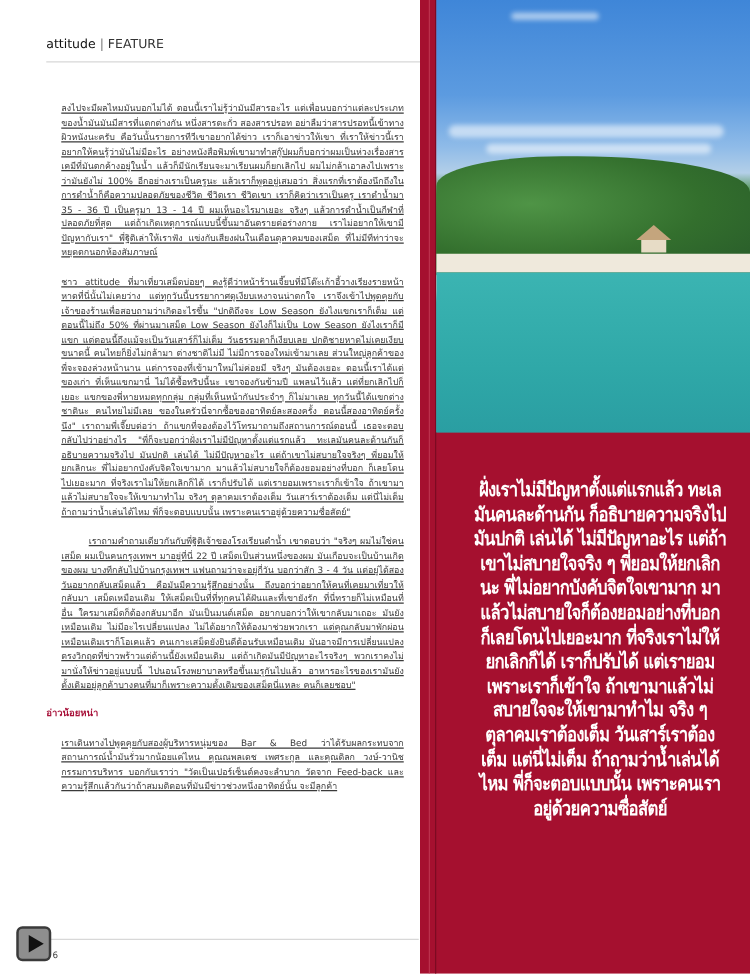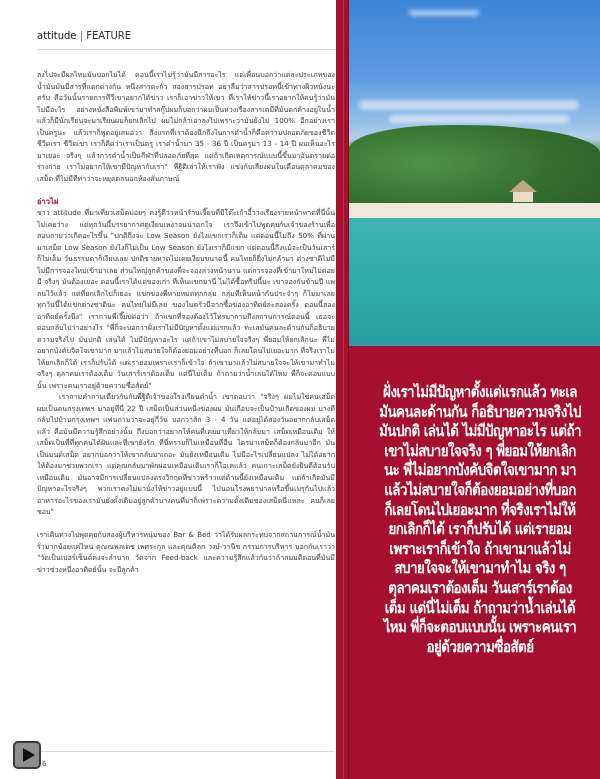--- a/index.html
+++ b/index.html
@@ -1,21 +1,21 @@
 <!DOCTYPE html>
 <html><head>
 <meta charset="utf-8">
 <style>
   html, body { margin:0; padding:0; }
   body { width:600px; height:779px; position:relative; overflow:hidden; background:#ffffff; font-family:"DejaVu Sans", sans-serif; }
   .header { position:absolute; left:37px; top:30px; width:300px; height:16px; font-size:10px; color:#333; border-bottom:1px solid #d8d8d8; padding-bottom:3px; }
   .header b { font-weight:normal; color:#111; }
   .header .sep { color:#777; font-weight:normal; }
   .body-col { position:absolute; left:37px; top:69px; width:298px; font-size:7.1px; line-height:11.5px; color:#3a3a3a; }
-  .body-col p { margin:0; text-align:justify; }
+  .body-col p { margin:12px; text-align:justify;text-decoration:underline; }
   .body-col p.gap { margin-bottom:11.5px; }
   .body-col p.indent { text-indent:22px; }
   .sec-title { color:#a8123a; font-weight:bold; font-size:7.6px; line-height:11.5px; margin:0; }
   .footer-rule { position:absolute; left:37px; top:751px; width:298px; border-top:1px solid #d8d8d8; }
   .page-num { position:absolute; left:42px; top:760px; font-size:7px; color:#444; }
   .play-btn { position:absolute; left:13px; top:741px; width:28px; height:28px; background:#8e8e8e; border:2px solid #3a3a3a; border-radius:5px; box-sizing:border-box; cursor:pointer; }
   .play-btn .tri { position:absolute; left:8px; top:5px; width:0; height:0; border-top:7px solid transparent; border-bottom:7px solid transparent; border-left:12px solid #111; }
   .red-band { position:absolute; left:336px; top:0; width:264px; height:779px; background:#a5102f; }
   .band-stripe { position:absolute; left:343px; top:0; width:1px; height:779px; background:#c94761; opacity:.6; }
   .band-stripe2 { position:absolute; left:348px; top:0; width:1px; height:779px; background:#7d0a22; }
@@ -34,24 +34,24 @@
 
 <div class="header">
   <b>attitude</b>
   <span class="sep">|</span>
   <span>FEATURE</span>
 </div>
 
 <div class="body-col">
   <p class="gap">ลงไปจะมีผลไหมมันบอกไม่ได้ ตอนนี้เราไม่รู้ว่ามันมีสารอะไร แต่เพื่อนบอกว่าแต่ละประเภทของน้ำมันมันมีสารที่แตกต่างกัน หนึ่งสารตะกั่ว สองสารปรอท อย่าลืมว่าสารปรอทนี้เข้าทางผิวหนังนะครับ คือวันนั้นรายการทีวีเขาอยากได้ข่าว เราก็เอาข่าวให้เขา ที่เราให้ข่าวนี้เราอยากให้คนรู้ว่ามันไม่มีอะไร อย่างหนังสือพิมพ์เขามาทำสกู๊ปผมก็บอกว่าผมเป็นห่วงเรื่องสารเคมีที่มันตกค้างอยู่ในน้ำ แล้วก็มีนักเรียนจะมาเรียนผมก็ยกเลิกไป ผมไม่กล้าเอาลงไปเพราะว่ามันยังไม่ 100% อีกอย่างเราเป็นครูนะ แล้วเราก็พูดอยู่เสมอว่า สิ่งแรกที่เราต้องนึกถึงในการดำน้ำก็คือความปลอดภัยของชีวิต ชีวิตเรา ชีวิตเขา เราก็คิดว่าเราเป็นครู เราดำน้ำมา 35 - 36 ปี เป็นครูมา 13 - 14 ปี ผมเห็นอะไรมาเยอะ จริงๆ แล้วการดำน้ำเป็นกีฬาที่ปลอดภัยที่สุด แต่ถ้าเกิดเหตุการณ์แบบนี้ขึ้นมาอันตรายต่อร่างกาย เราไม่อยากให้เขามีปัญหากับเรา" พี่ฐิติเล่าให้เราฟัง แข่งกับเสียงฝนในเดือนตุลาคมของเสม็ด ที่ไม่มีทีท่าว่าจะหยุดตกนอกห้องสัมภาษณ์</p>
 
-  <h3 class="sec-title">อ่าวไผ่</h3>
   <p>ชาว attitude ที่มาเที่ยวเสม็ดบ่อยๆ คงรู้ดีว่าหน้าร้านเจี๊ยบที่มีโต๊ะเก้าอี้วางเรียงรายหน้าหาดที่นี่นั้นไม่เคยว่าง แต่ทุกวันนี้บรรยากาศดูเงียบเหงาจนน่าตกใจ เราจึงเข้าไปพูดคุยกับเจ้าของร้านเพื่อสอบถามว่าเกิดอะไรขึ้น "ปกติถึงจะ Low Season ยังไงแขกเราก็เต็ม แต่ตอนนี้ไม่ถึง 50% ที่ผ่านมาเสม็ด Low Season ยังไงก็ไม่เป็น Low Season ยังไงเราก็มีแขก แต่ตอนนี้ถึงแม้จะเป็นวันเสาร์ก็ไม่เต็ม วันธรรมดาก็เงียบเลย ปกติชายหาดไม่เคยเงียบขนาดนี้ คนไทยก็ยิ่งไม่กล้ามา ต่างชาติไม่มี ไม่มีการจองใหม่เข้ามาเลย ส่วนใหญ่ลูกค้าของพี่จะจองล่วงหน้านาน แต่การจองที่เข้ามาใหม่ไม่ค่อยมี จริงๆ มันต้องเยอะ ตอนนี้เราได้แต่ของเก่า ที่เห็นแขกมานี่ ไม่ได้ซื้อทริปนี้นะ เขาจองกันข้ามปี แพลนไว้แล้ว แต่ที่ยกเลิกไปก็เยอะ แขกของพี่หายหมดทุกกลุ่ม กลุ่มที่เห็นหน้ากันประจำๆ ก็ไม่มาเลย ทุกวันนี้ได้แขกต่างชาตินะ คนไทยไม่มีเลย ของในครัวนี่จากซื้อของอาทิตย์ละสองครั้ง ตอนนี้สองอาทิตย์ครั้งนึง" เราถามพี่เจี๊ยบต่อว่า ถ้าแขกที่จองต้องไว้โทรมาถามถึงสถานการณ์ตอนนี้ เธอจะตอบกลับไปว่าอย่างไร "พี่ก็จะบอกว่าฝั่งเราไม่มีปัญหาตั้งแต่แรกแล้ว ทะเลมันคนละด้านกันก็อธิบายความจริงไป มันปกติ เล่นได้ ไม่มีปัญหาอะไร แต่ถ้าเขาไม่สบายใจจริงๆ พี่ยอมให้ยกเลิกนะ พี่ไม่อยากบังคับจิตใจเขามาก มาแล้วไม่สบายใจก็ต้องยอมอย่างที่บอก ก็เลยโดนไปเยอะมาก ที่จริงเราไม่ให้ยกเลิกก็ได้ เราก็ปรับได้ แต่เรายอมเพราะเราก็เข้าใจ ถ้าเขามาแล้วไม่สบายใจจะให้เขามาทำไม จริงๆ ตุลาคมเราต้องเต็ม วันเสาร์เราต้องเต็ม แต่นี่ไม่เต็ม ถ้าถามว่าน้ำเล่นได้ไหม พี่ก็จะตอบแบบนั้น เพราะคนเราอยู่ด้วยความซื่อสัตย์"</p>
   <p class="indent gap">เราถามคำถามเดียวกันกับพี่ฐิติเจ้าของโรงเรียนดำน้ำ เขาตอบว่า "จริงๆ ผมไม่ใช่คนเสม็ด ผมเป็นคนกรุงเทพฯ มาอยู่ที่นี่ 22 ปี เสม็ดเป็นส่วนหนึ่งของผม มันเกือบจะเป็นบ้านเกิดของผม บางทีกลับไปบ้านกรุงเทพฯ แฟนถามว่าจะอยู่กี่วัน บอกว่าสัก 3 - 4 วัน แต่อยู่ได้สองวันอยากกลับเสม็ดแล้ว คือมันมีความรู้สึกอย่างนั้น ถึงบอกว่าอยากให้คนที่เคยมาเที่ยวให้กลับมา เสม็ดเหมือนเดิม ให้เสม็ดเป็นที่ที่ทุกคนได้ฝันและที่เขายังรัก ที่นี่ทรายก็ไม่เหมือนที่อื่น ใครมาเสม็ดก็ต้องกลับมาอีก มันเป็นมนต์เสม็ด อยากบอกว่าให้เขากลับมาเถอะ มันยังเหมือนเดิม ไม่มีอะไรเปลี่ยนแปลง ไม่ได้อยากให้ต้องมาช่วยพวกเรา แต่คุณกลับมาพักผ่อนเหมือนเดิมเราก็โอเคแล้ว คนเกาะเสม็ดยังยินดีต้อนรับเหมือนเดิม มันอาจมีการเปลี่ยนแปลงตรงวิกฤตที่ข่าวพร้าวแต่ด้านนี้ยังเหมือนเดิม แต่ถ้าเกิดมันมีปัญหาอะไรจริงๆ พวกเราคงไม่มานั่งให้ข่าวอยู่แบบนี้ ไปนอนโรงพยาบาลหรือขึ้นเมรุกันไปแล้ว อาหารอะไรของเรามันยังดั้งเดิมอยู่ลูกค้าบางคนที่มาก็เพราะความดั้งเดิมของเสม็ดนี่แหละ คนก็เลยชอบ"</p>
 
+  <h3 class="sec-title">อ่าวน้อยหน่า</h3>
   <p>เราเดินทางไปพูดคุยกับสองผู้บริหารหนุ่มของ Bar &amp; Bed ว่าได้รับผลกระทบจากสถานการณ์น้ำมันรั่วมากน้อยแค่ไหน คุณณพลเดช เพศระกูล และคุณดิลก วงษ์-วานิช กรรมการบริหาร บอกกับเราว่า "วัดเป็นเปอร์เซ็นต์คงจะลำบาก วัดจาก Feed-back และความรู้สึกแล้วกันว่าถ้าสมมติตอนที่มันมีข่าวช่วงหนึ่งอาทิตย์นั้น จะมีลูกค้า</p>
 </div>
 
 <div class="footer-rule"></div>
 <div class="page-num">6</div>
 
 <div class="red-band"></div>
 <div class="band-stripe"></div>
 <div class="band-stripe2"></div>
 

